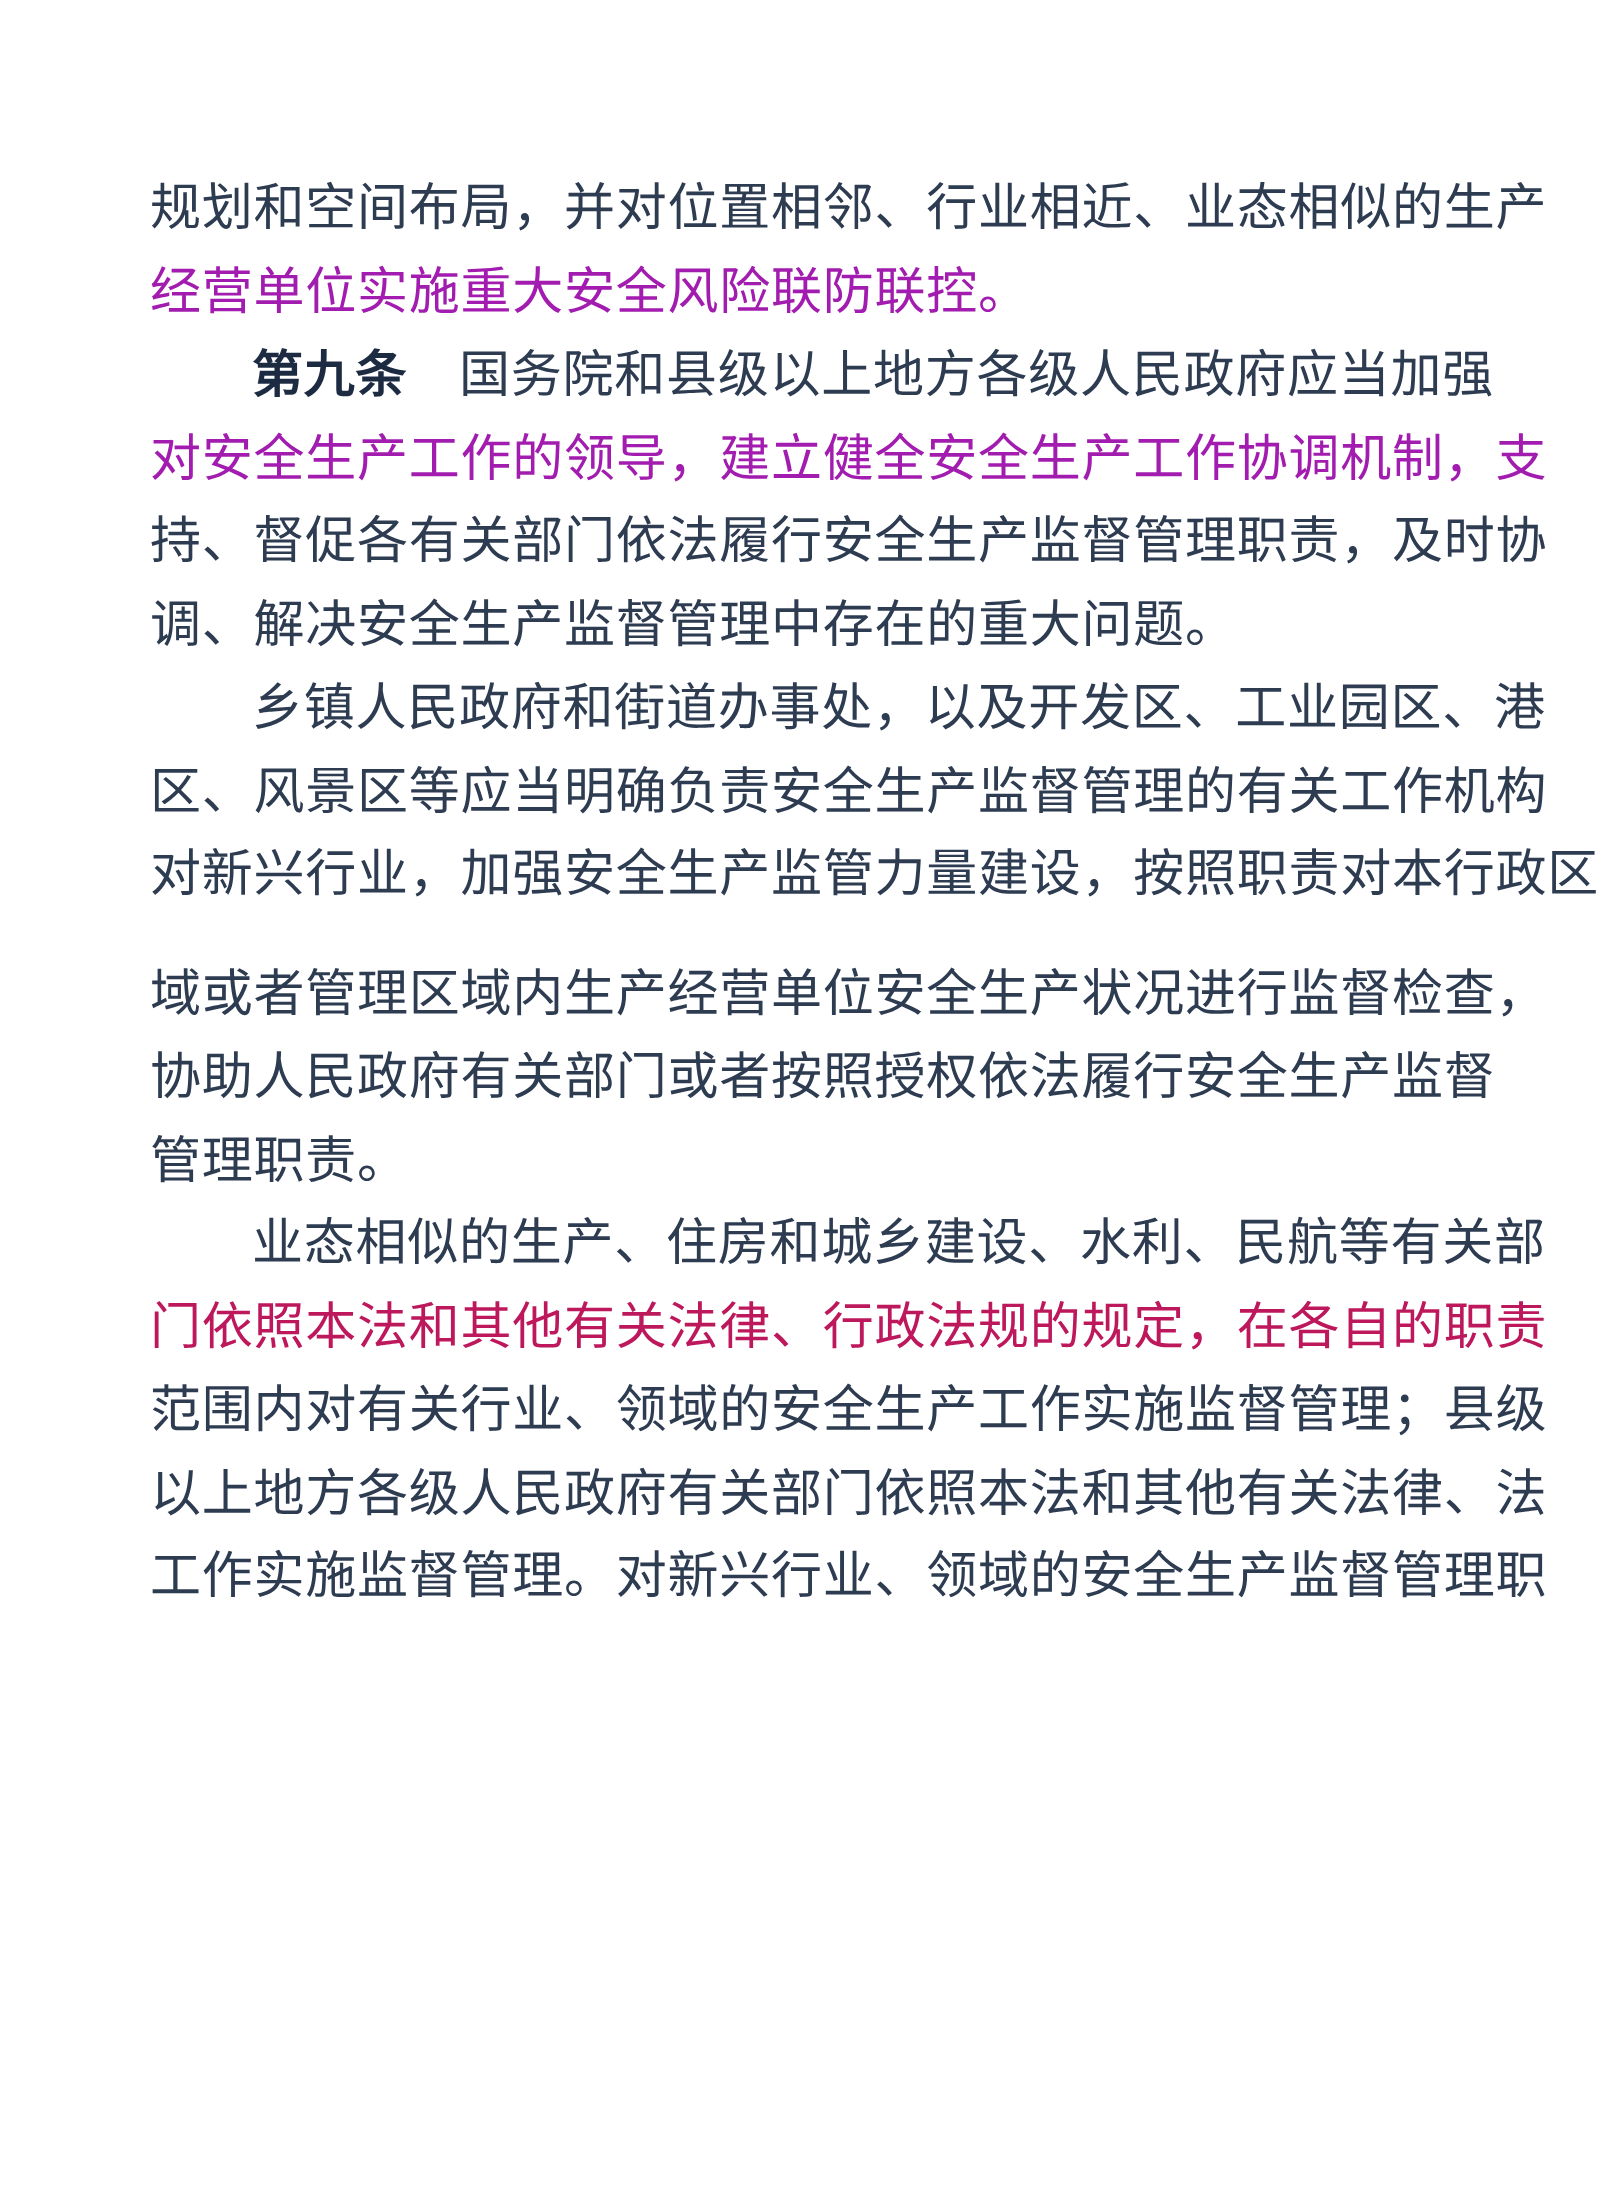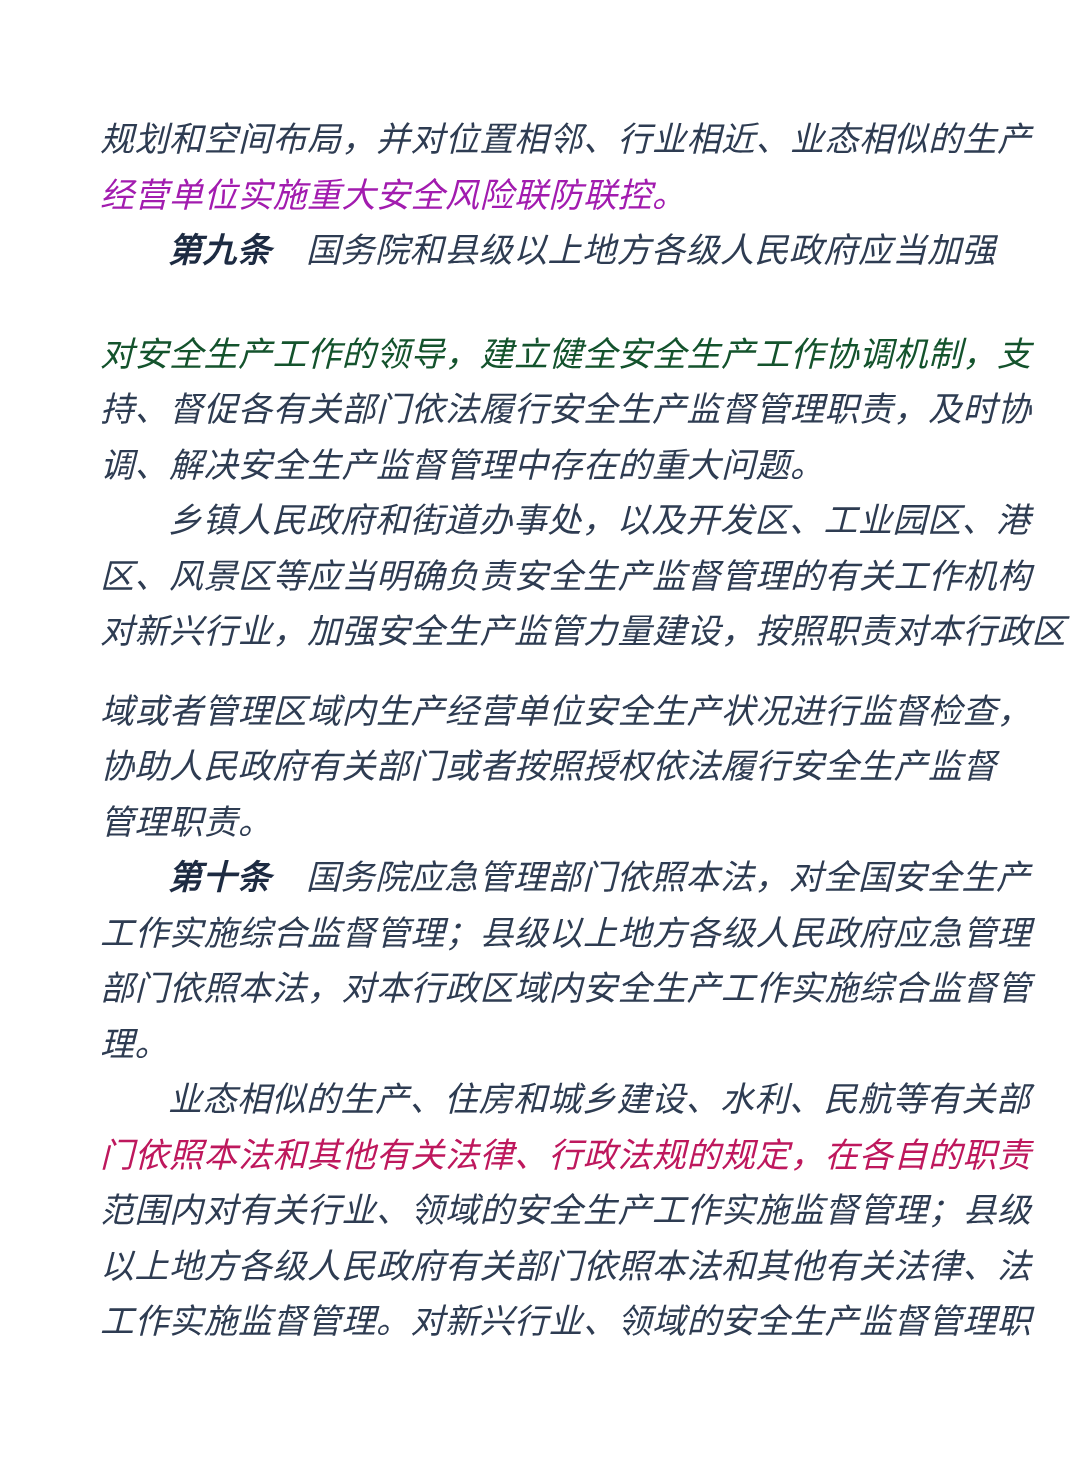--- a/index.html
+++ b/index.html
@@ -12,21 +12,20 @@
     height: 1457px;
     overflow: hidden;
     font-family: "DejaVu Serif", "Liberation Serif", serif;
   }
   .page {
     box-sizing: border-box;
     width: 892px;
     height: 1457px;
     padding: 112px 95px 0 100px;
     background: #ffffff;
-    font-style: italic;
   }
   .paragraph {
     margin: 0;
     padding: 0;
   }
   .text-line {
     font-size: 34px;
     line-height: 55.5px;
     height: 55.5px;
     color: #2e3c52;
@@ -51,38 +50,32 @@
 </head>
 <body>
 
 <div class="page" id="page" style="background: rgb(255, 255, 255);">
     <div class="paragraph">
       <div class="text-line" style="color: rgb(46, 60, 82);"><span>规划和空间布局，并对位置相邻、行业相近、业态相似的生产</span></div>
       <div class="text-line last" style="color: #a21caf;"><span>经营单位实施重大安全风险联防联控。</span></div>
     </div>
     <div class="paragraph">
       <div class="text-line indent" style="color: rgb(46, 60, 82);"><span class="article-number" style="color: rgb(29, 43, 66);">第九条</span><span>　国务院和县级以上地方各级人民政府应当加强</span></div>
-      <div class="text-line" style="color: #14532d; margin-top: 48px;"><span>对安全生产工作的领导，建立健全安全生产工作协调机制，支</span></div>
+      <div class="text-line" style="color: #a21caf;"><span>对安全生产工作的领导，建立健全安全生产工作协调机制，支</span></div>
       <div class="text-line" style="color: rgb(46, 60, 82);"><span>持、督促各有关部门依法履行安全生产监督管理职责，及时协</span></div>
       <div class="text-line last" style="color: rgb(46, 60, 82);"><span>调、解决安全生产监督管理中存在的重大问题。</span></div>
     </div>
     <div class="paragraph">
       <div class="text-line indent" style="color: rgb(46, 60, 82);"><span>乡镇人民政府和街道办事处，以及开发区、工业园区、港</span></div>
       <div class="text-line" style="color: rgb(46, 60, 82);"><span>区、风景区等应当明确负责安全生产监督管理的有关工作机构</span></div>
       <div class="text-line" style="color: rgb(46, 60, 82);"><span>对新兴行业，加强安全生产监管力量建设，按照职责对本行政区</span></div>
       <div class="text-line" style="color: rgb(46, 60, 82); margin-top: 24px;"><span>域或者管理区域内生产经营单位安全生产状况进行监督检查，</span></div>
       <div class="text-line" style="color: rgb(46, 60, 82);"><span>协助人民政府有关部门或者按照授权依法履行安全生产监督</span></div>
       <div class="text-line last" style="color: rgb(46, 60, 82);"><span>管理职责。</span></div>
     </div>
     <div class="paragraph">
-      <div class="text-line indent" style="color: rgb(46, 60, 82);"><span class="article-number" style="color: rgb(29, 43, 66);">第十条</span><span>　国务院应急管理部门依照本法，对全国安全生产</span></div>
-      <div class="text-line" style="color: rgb(46, 60, 82);"><span>工作实施综合监督管理；县级以上地方各级人民政府应急管理</span></div>
-      <div class="text-line" style="color: rgb(46, 60, 82);"><span>部门依照本法，对本行政区域内安全生产工作实施综合监督管</span></div>
-      <div class="text-line last" style="color: rgb(46, 60, 82);"><span>理。</span></div>
-    </div>
-    <div class="paragraph">
       <div class="text-line indent" style="color: rgb(46, 60, 82);"><span>业态相似的生产、住房和城乡建设、水利、民航等有关部</span></div>
       <div class="text-line" style="color: #be185d;"><span>门依照本法和其他有关法律、行政法规的规定，在各自的职责</span></div>
       <div class="text-line" style="color: rgb(46, 60, 82);"><span>范围内对有关行业、领域的安全生产工作实施监督管理；县级</span></div>
       <div class="text-line" style="color: rgb(46, 60, 82);"><span>以上地方各级人民政府有关部门依照本法和其他有关法律、法</span></div>
       <div class="text-line" style="color: rgb(46, 60, 82);"><span>工作实施监督管理。对新兴行业、领域的安全生产监督管理职</span></div>
     </div>
   </div>
 
 </body></html>

